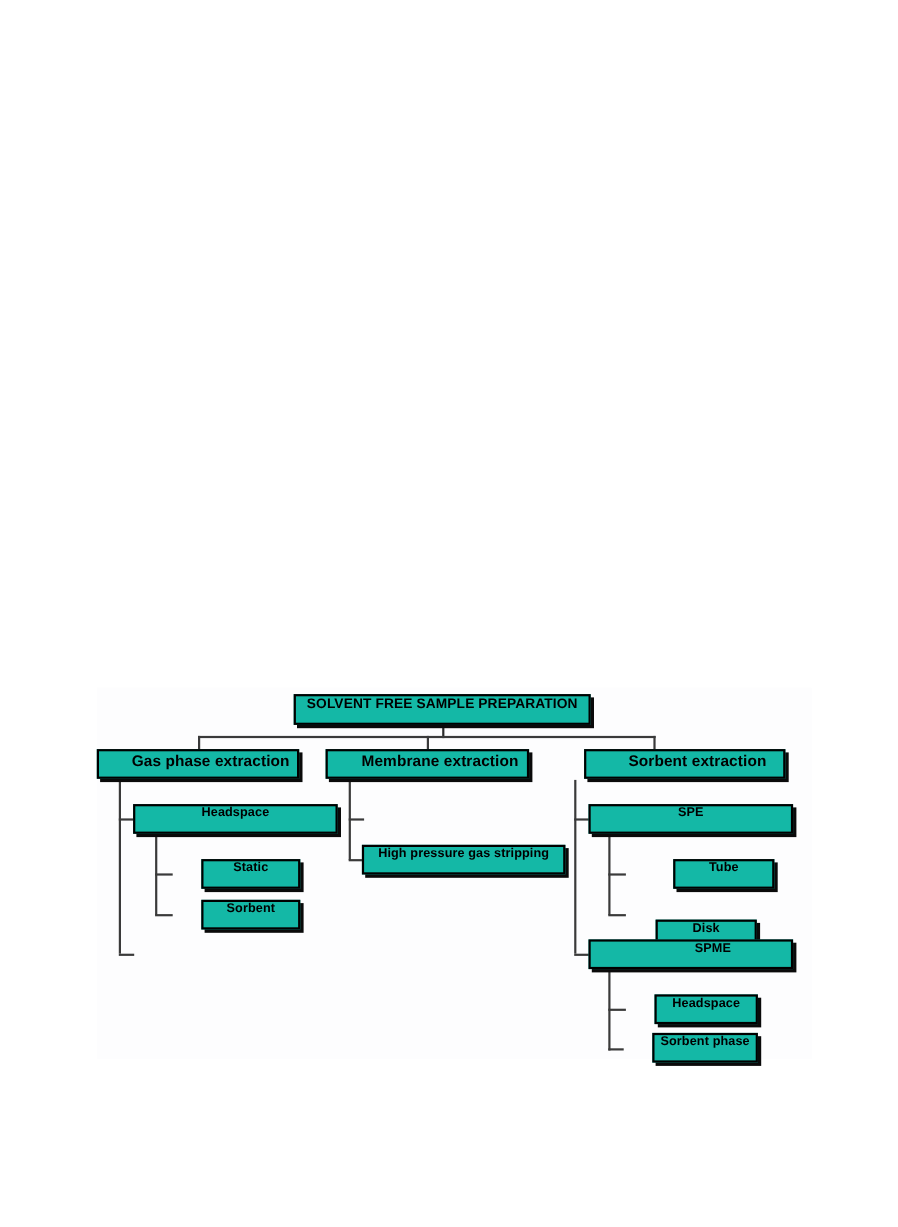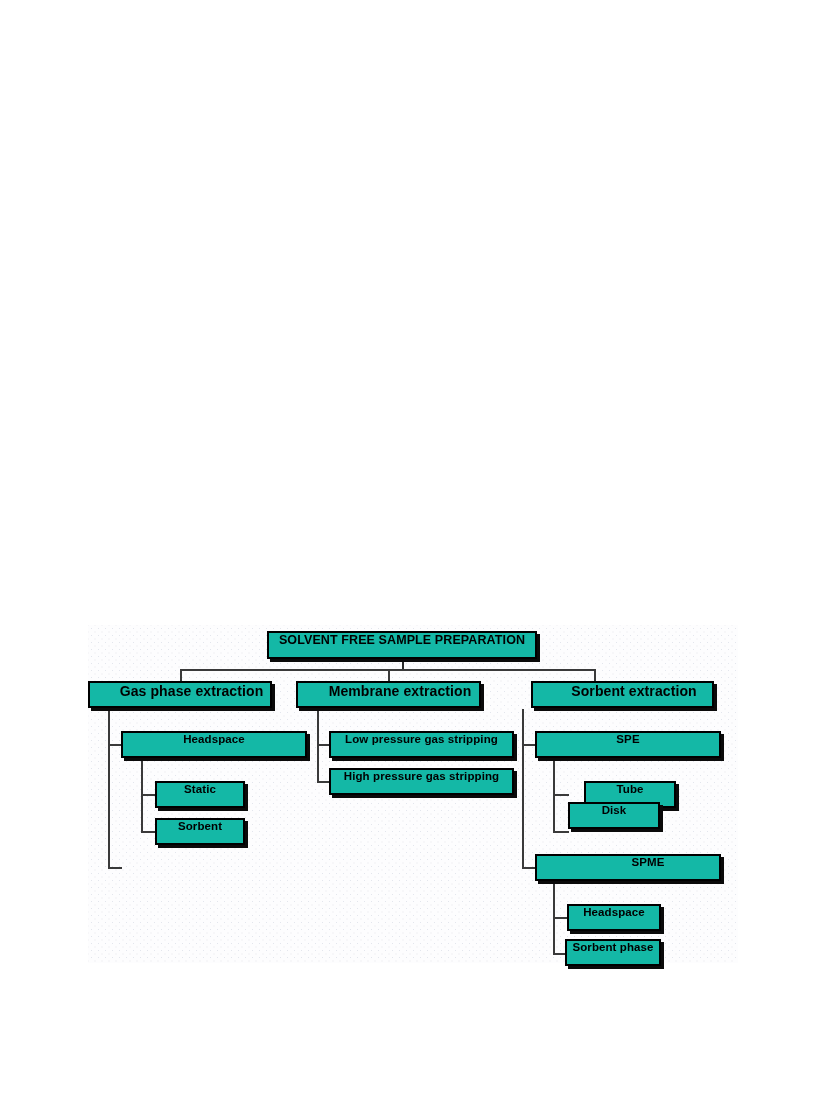--- a/index.html
+++ b/index.html
@@ -59,21 +59,21 @@
     display: flex;
     justify-content: center;
     color: #000000;
     font-weight: bold;
     letter-spacing: 0.1px;
     white-space: nowrap;
   }
   .node.root { font-size: 12.5px; }
   .node.lvl2 { font-size: 14px; padding-left: 23px; }
   .node.lvl3 { font-size: 11.5px; }
-  .node.lvl4 { font-size: 11.5px; }
+  .node.lvl4 { font-size: 11.5px; margin-left: 28px; }
 </style>
 </head>
 <body>
 
 <div id="stipple-panel"></div>
 
 <div id="diagram">
 
   <div class="conn v" style="left:402px; top:659px; height:12px;"></div>
 
@@ -129,37 +129,34 @@
 
   <div class="node lvl4" style="left:155px; top:781px; width:90px; height:27px;">
     <span>Static</span>
   </div>
 
   <div class="node lvl4" style="left:155px; top:818px; width:90px; height:27px;">
     <span>Sorbent</span>
   </div>
 
 
-  <div class="node lvl3" style="left:329px; top:731px; width:185px; height:27px;">
-    <span>Low pressure gas stripping</span>
-  </div>
 
   <div class="node lvl3" style="left:535px; top:731px; width:186px; height:27px;">
     <span>SPE</span>
   </div>
 
   <div class="node lvl3" style="left:329px; top:768px; width:185px; height:27px;">
     <span>High pressure gas stripping</span>
   </div>
 
   <div class="node lvl4" style="left:584px; top:781px; width:92px; height:27px;">
     <span>Tube</span>
   </div>
 
-  <div class="node lvl4" style="left:568px; top:802px; width:92px; height:27px;">
+  <div class="node lvl4" style="left:568px; top:836px; width:92px; height:27px;">
     <span>Disk</span>
   </div>
 
   <div class="node lvl3" style="left:535px; top:854px; width:186px; height:27px;padding-left:40px;">
     <span>SPME</span>
   </div>
 
   <div class="node lvl4" style="left:567px; top:904px; width:94px; height:27px;">
     <span>Headspace</span>
   </div>

